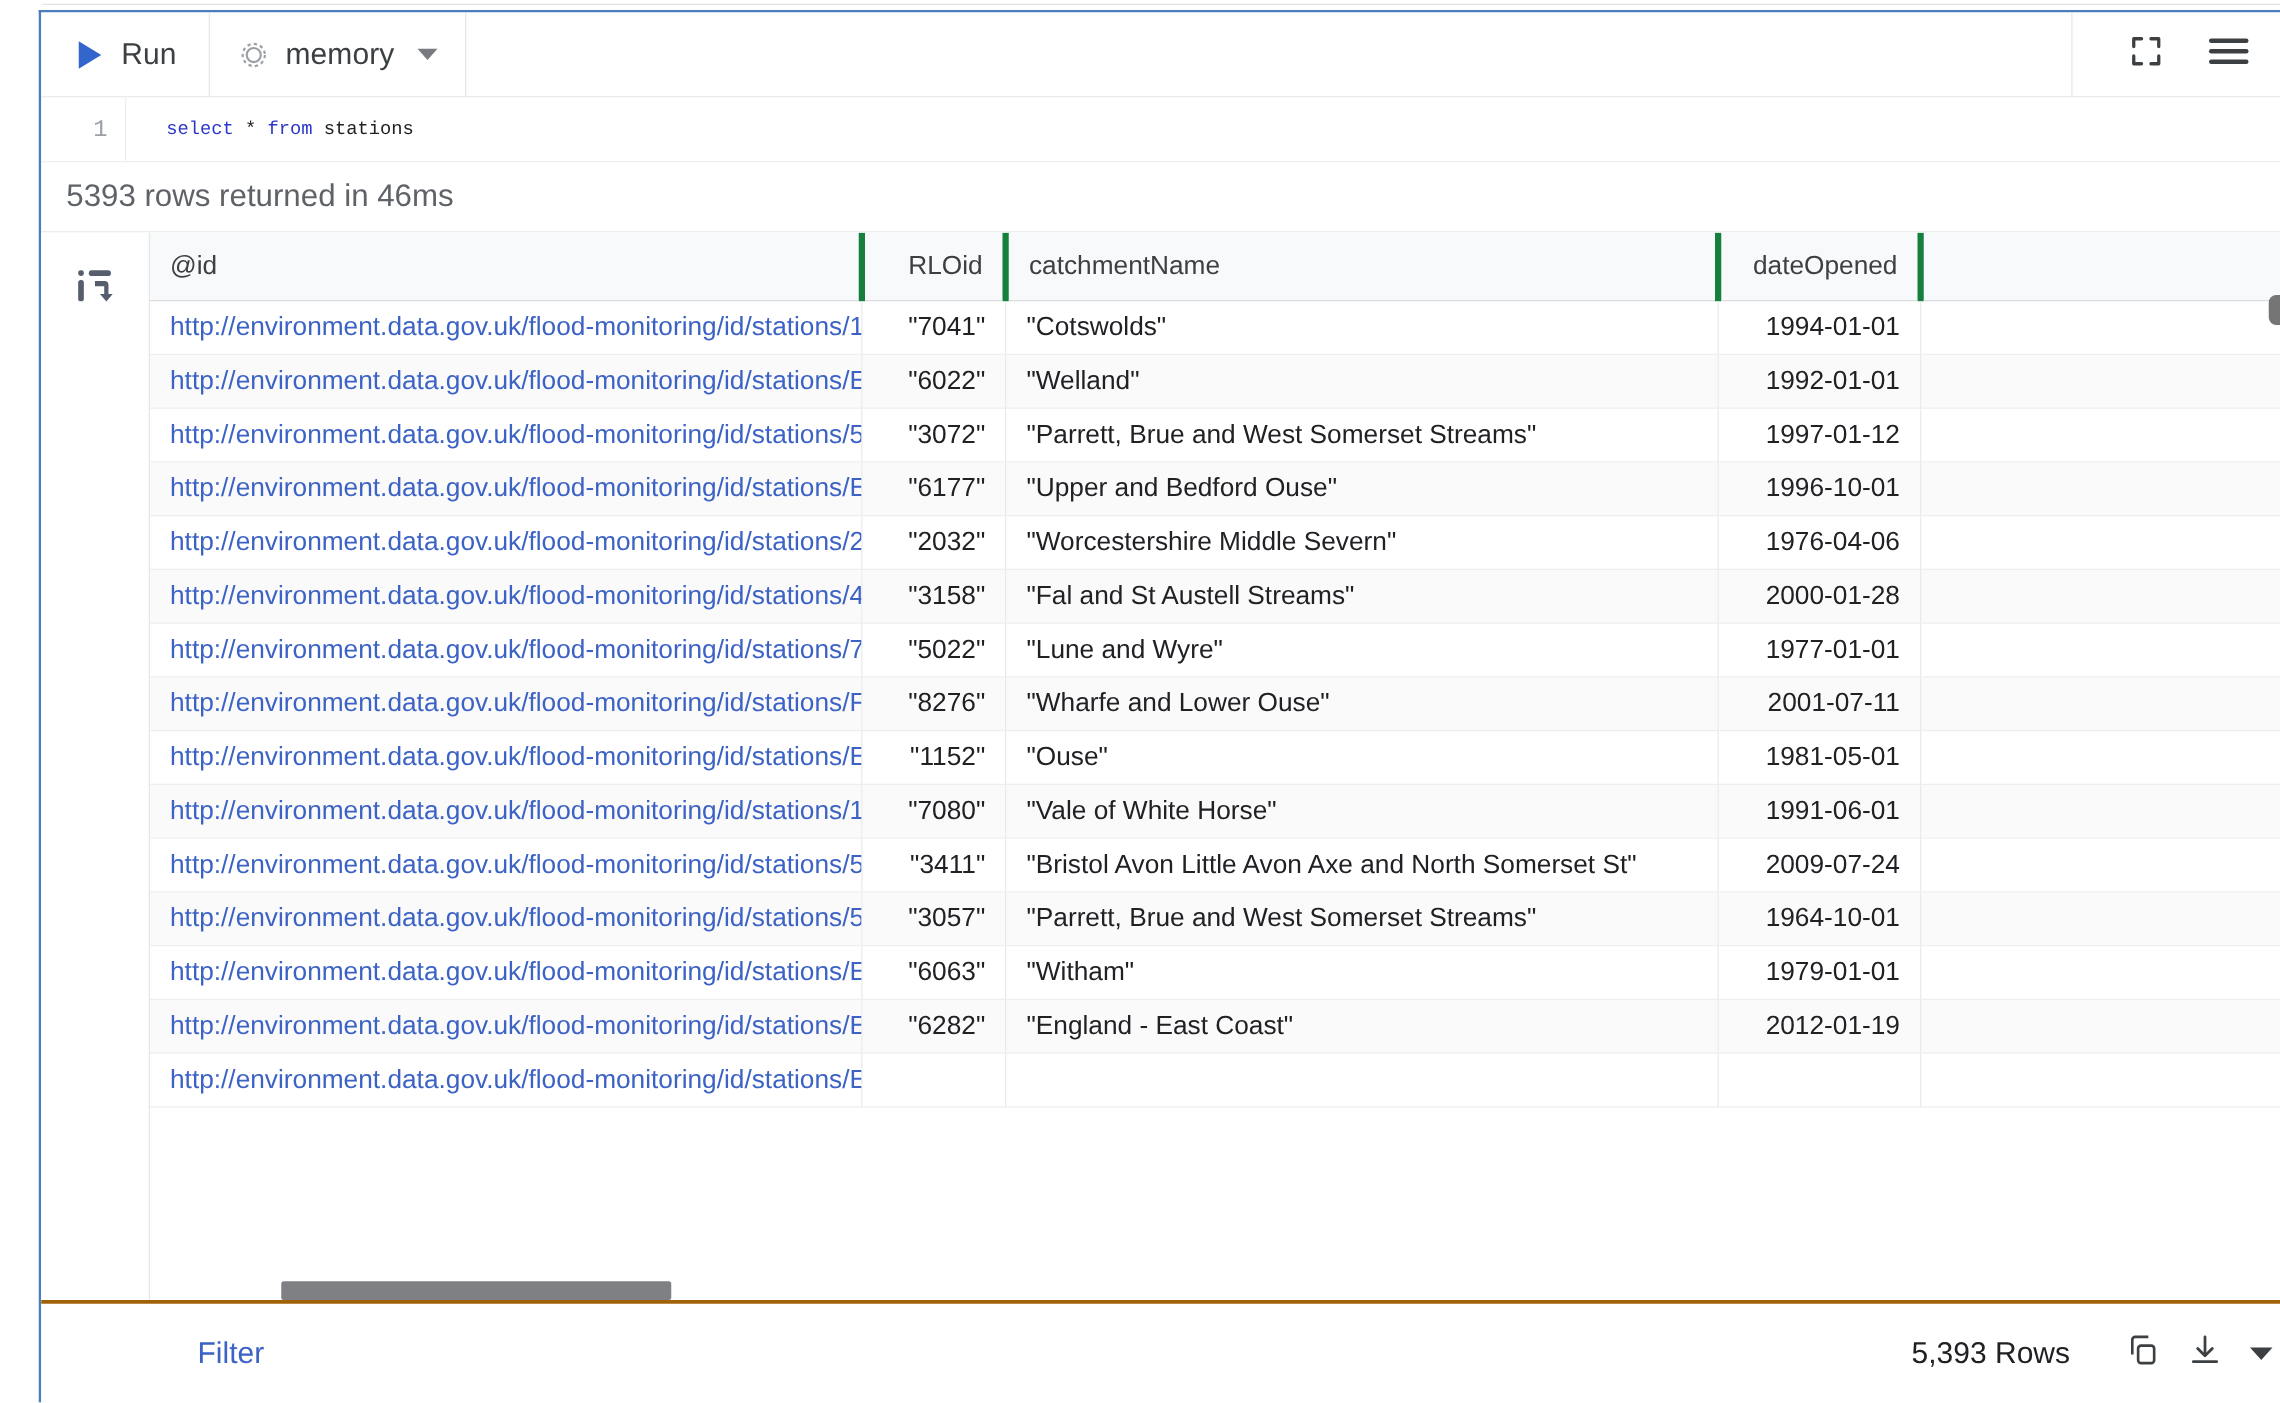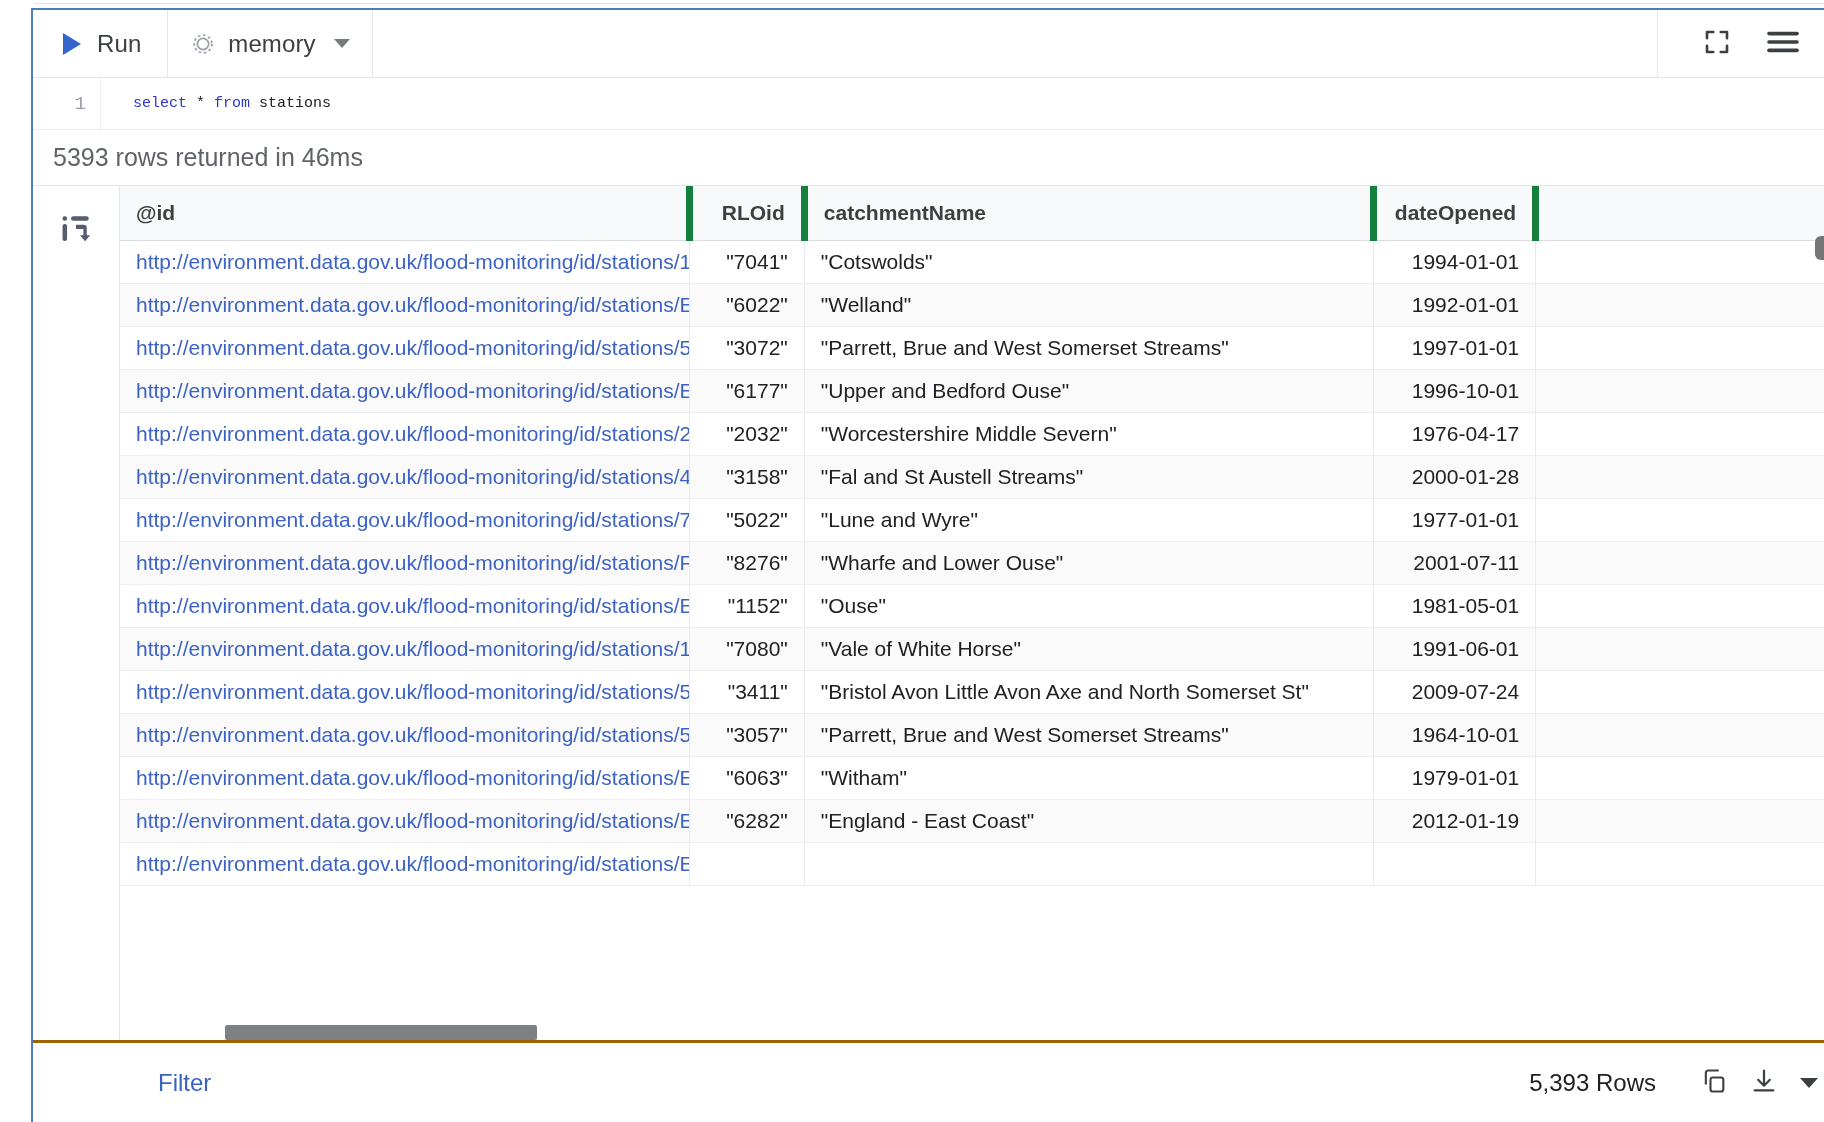--- a/index.html
+++ b/index.html
@@ -160,26 +160,26 @@
     overflow: hidden;
   }
   table.grid {
     border-collapse: collapse;
     table-layout: fixed;
     width: 1840px;
     font-size: 21px;
   }
   table.grid th {
     background: #f8f9fa;
-    font-weight: bold;
+    font-weight: normal;
     color: #3c4043;
     text-align: left;
     height: 54px;
     padding: 0 16px;
-    border-right: 7px solid #15803d;
+    border-right: 5px solid #15803d;
     border-bottom: 1px solid #dadce0;
     font-size: 21px;
     white-space: nowrap;
     overflow: hidden;
   }
   table.grid th.num, table.grid td.num { text-align: right; }
   table.grid td {
     height: 43px;
     padding: 0 16px;
     border-right: 1px solid #e9eaec;
@@ -372,35 +372,35 @@
                 <td class="url"><a>http://environment.data.gov.uk/flood-monitoring/id/stations/E...</a></td>
                 <td class="num">"6022"</td>
                 <td>"Welland"</td>
                 <td class="num">1992-01-01</td>
                 <td class="num">52</td>
               </tr>
               <tr>
                 <td class="url"><a>http://environment.data.gov.uk/flood-monitoring/id/stations/5...</a></td>
                 <td class="num">"3072"</td>
                 <td>"Parrett, Brue and West Somerset Streams"</td>
-                <td class="num">1997-01-01</td>
+                <td class="num">1997-01-12</td>
                 <td class="num">34</td>
               </tr>
               <tr>
                 <td class="url"><a>http://environment.data.gov.uk/flood-monitoring/id/stations/E...</a></td>
                 <td class="num">"6177"</td>
                 <td>"Upper and Bedford Ouse"</td>
                 <td class="num">1996-10-01</td>
                 <td class="num">52</td>
               </tr>
               <tr>
                 <td class="url"><a>http://environment.data.gov.uk/flood-monitoring/id/stations/2...</a></td>
                 <td class="num">"2032"</td>
                 <td>"Worcestershire Middle Severn"</td>
-                <td class="num">1976-04-17</td>
+                <td class="num">1976-04-06</td>
                 <td class="num">38</td>
               </tr>
               <tr>
                 <td class="url"><a>http://environment.data.gov.uk/flood-monitoring/id/stations/4...</a></td>
                 <td class="num">"3158"</td>
                 <td>"Fal and St Austell Streams"</td>
                 <td class="num">2000-01-28</td>
                 <td class="num">17</td>
               </tr>
               <tr>

